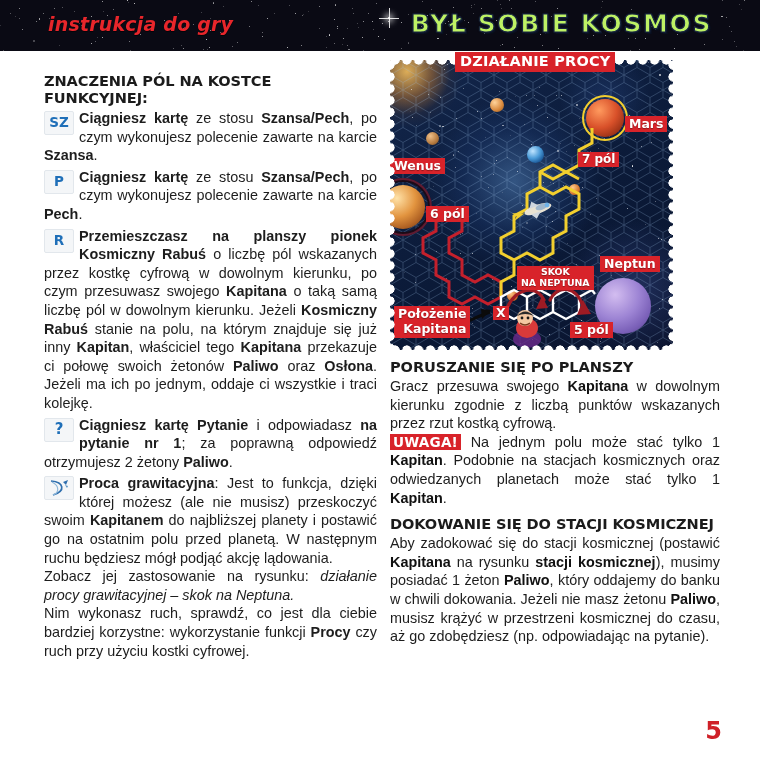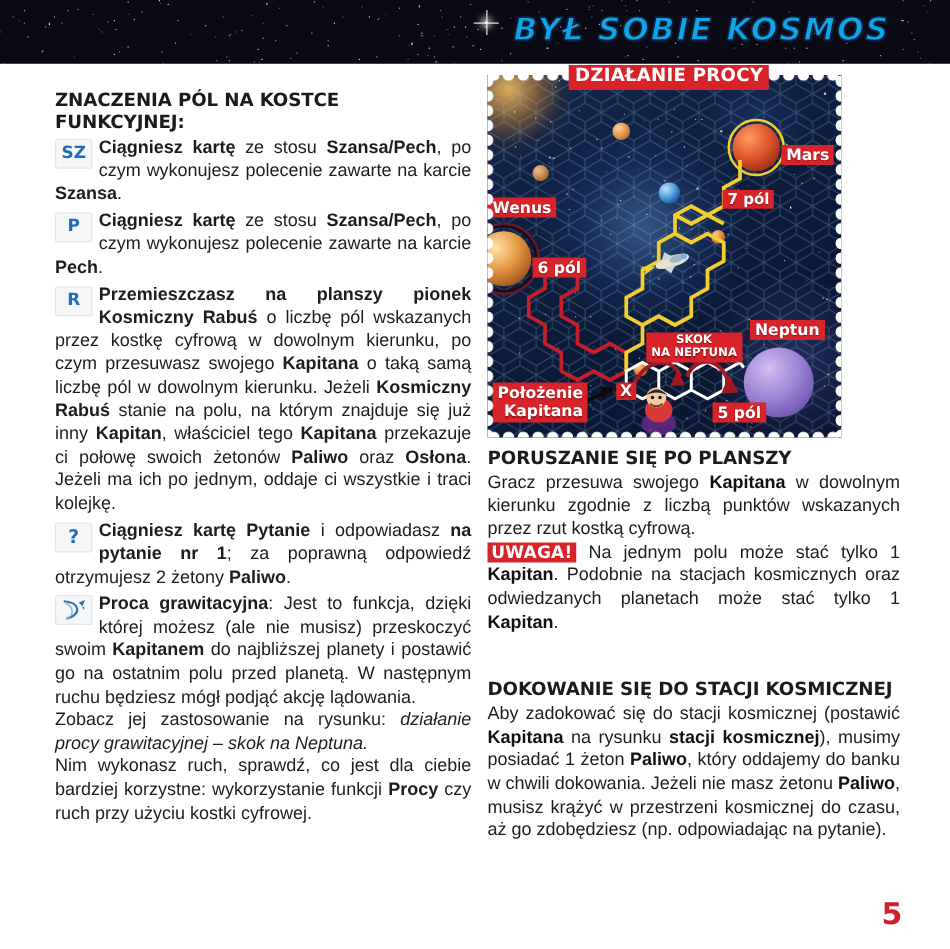--- a/index.html
+++ b/index.html
@@ -40,23 +40,23 @@
     font-family:"DejaVu Sans", sans-serif;
     font-weight:bold;font-style:italic;
     font-size:19px;letter-spacing:.2px;
     color:#e8262b;
     text-shadow:0 1px 0 rgba(0,0,0,.6);
     white-space:nowrap;
   }
   .hdr-right{
     position:absolute;right:48px;top:9px;
     font-family:"DejaVu Sans", sans-serif;
-    font-weight:bold;font-style:italic;
+    font-weight:bold;
     font-size:25px;letter-spacing:1.6px;
-    color:#0ea5e9;
+    color:#bef264;
     white-space:nowrap;
     -webkit-text-stroke:1.1px #16243f;
     text-shadow:
       0 0 2px #22344f,
       2px 2px 0 rgba(10,18,34,.85);
   }
 
   
   .col-left{
     position:absolute;left:44px;top:72px;width:333px;
@@ -401,20 +401,21 @@
         <div class="star" style="left:182.9px;top:27.7px;width:0.8px;height:0.8px;opacity:0.63"></div>
         <div class="star" style="left:178.3px;top:12.6px;width:0.8px;height:0.8px;opacity:0.43"></div>
         <div class="star" style="left:470.8px;top:7.3px;width:0.8px;height:0.8px;opacity:0.40"></div>
         <div class="star" style="left:206.6px;top:49.0px;width:0.8px;height:0.8px;opacity:0.37"></div>
         <div class="star" style="left:361.5px;top:37.0px;width:0.8px;height:0.8px;opacity:0.94"></div>
         <div class="star" style="left:363.2px;top:49.9px;width:1.2px;height:1.2px;opacity:0.33"></div>
         <div class="star" style="left:540.0px;top:34.4px;width:0.8px;height:0.8px;opacity:0.87"></div>
         <div class="star" style="left:516.6px;top:36.8px;width:1.2px;height:1.2px;opacity:0.49"></div>
       </div>
     <div class="bigstar" style="left:388px;top:17px;"></div>
+    <div class="hdr-left">instrukcja do gry</div>
     <div class="hdr-right">BYŁ SOBIE KOSMOS</div>
   </div>
 
   <div class="board">
     <div class="board-space"></div>
 
     <svg class="hexgrid" viewBox="0 0 283 290" preserveAspectRatio="none">
       <defs>
         <pattern id="hx" width="26" height="30" patternUnits="userSpaceOnUse">
           <path d="M13 0 L26 7.5 L26 22.5 L13 30 L0 22.5 L0 7.5 Z" fill="none" stroke="#9fc4e8" stroke-width="0.8"></path>
@@ -744,20 +745,20 @@
         </div>
       </div>
       <div class="txt"><b>Proca grawitacyjna</b>: Jest to funkcja, dzięki której możesz (ale nie musisz) przeskoczyć swoim <b>Kapitanem</b> do najbliższej planety i postawić go na ostatnim polu przed planetą. W następnym ruchu będziesz mógł podjąć akcję lądowania.<br>Zobacz jej zastosowanie na rysunku: <i>działanie procy grawitacyjnej – skok na Neptuna.</i><br>Nim wykonasz ruch, sprawdź, co jest dla ciebie bardziej korzystne: wykorzystanie funkcji <b>Procy</b> czy ruch przy użyciu kostki cyfrowej.</div>
     </div>
   </div>
 
   <div class="col-right" style="top:358px;">
     <h2 class="sec">PORUSZANIE SIĘ PO PLANSZY</h2>
     <p class="body">Gracz przesuwa swojego <b>Kapitana</b> w dowolnym kierunku zgodnie z liczbą punktów wskazanych przez rzut kostką cyfrową.<br><span class="uwaga">UWAGA!</span> Na jednym polu może stać tylko 1 <b>Kapitan</b>. Podobnie na stacjach kosmicznych oraz odwiedzanych planetach może stać tylko 1 <b>Kapitan</b>.</p>
 
-    <h2 class="sec" style="margin-top:36px;">DOKOWANIE SIĘ DO STACJI KOSMICZNEJ</h2>
+    <h2 class="sec" style="margin-top:8px;">DOKOWANIE SIĘ DO STACJI KOSMICZNEJ</h2>
     <p class="body">Aby zadokować się do stacji kosmicznej (postawić <b>Kapitana</b> na rysunku <b>stacji kosmicznej</b>), musimy posiadać 1 żeton <b>Paliwo</b>, który oddajemy do banku w chwili dokowania. Jeżeli nie masz żetonu <b>Paliwo</b>, musisz krążyć w przestrzeni kosmicznej do czasu, aż go zdobędziesz (np. odpowiadając na pytanie).</p>
   </div>
 
 
   <div class="pageno">5</div>
 
 </div>
 
 </body></html>

